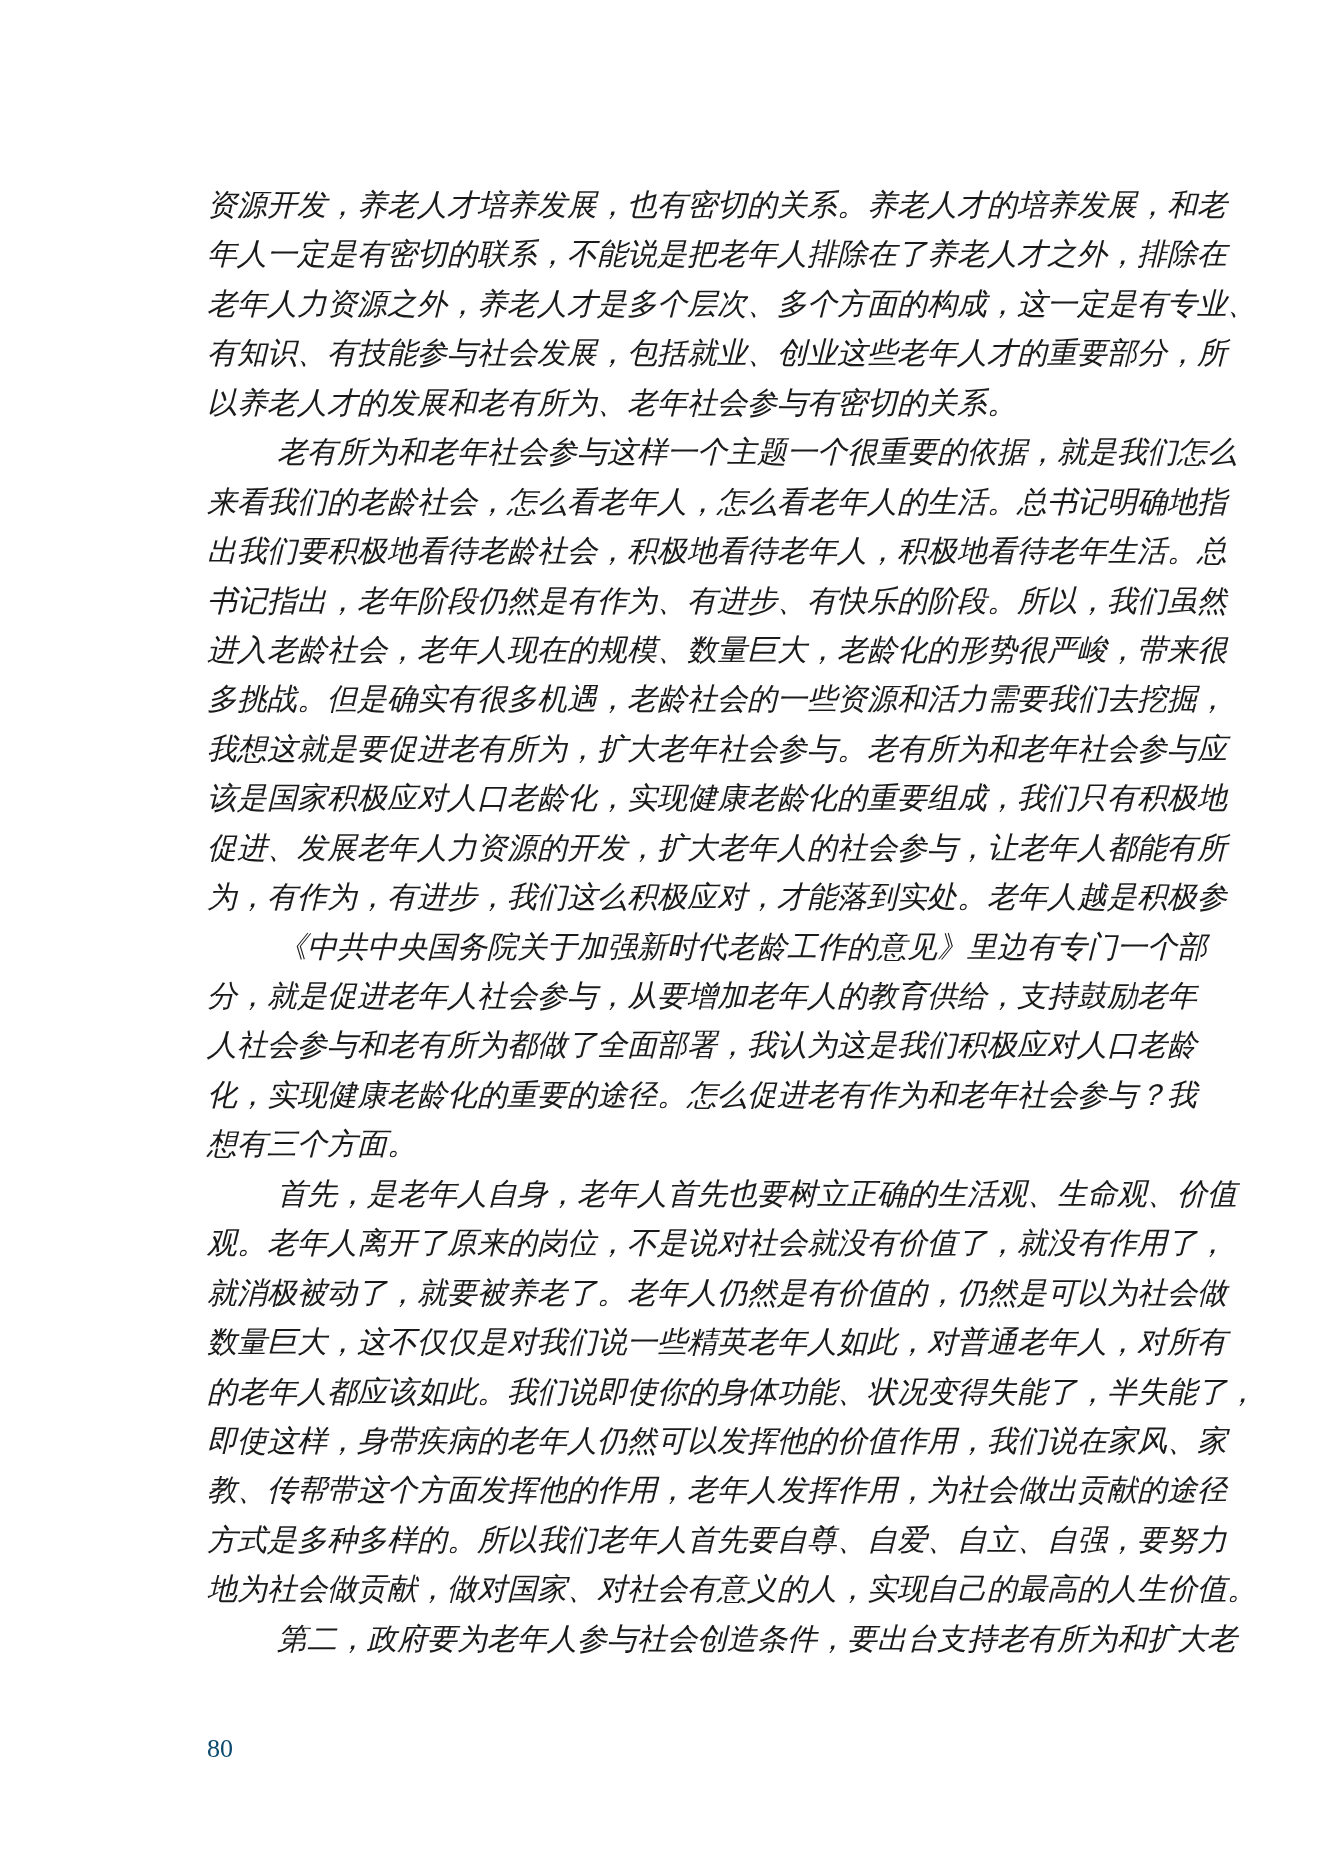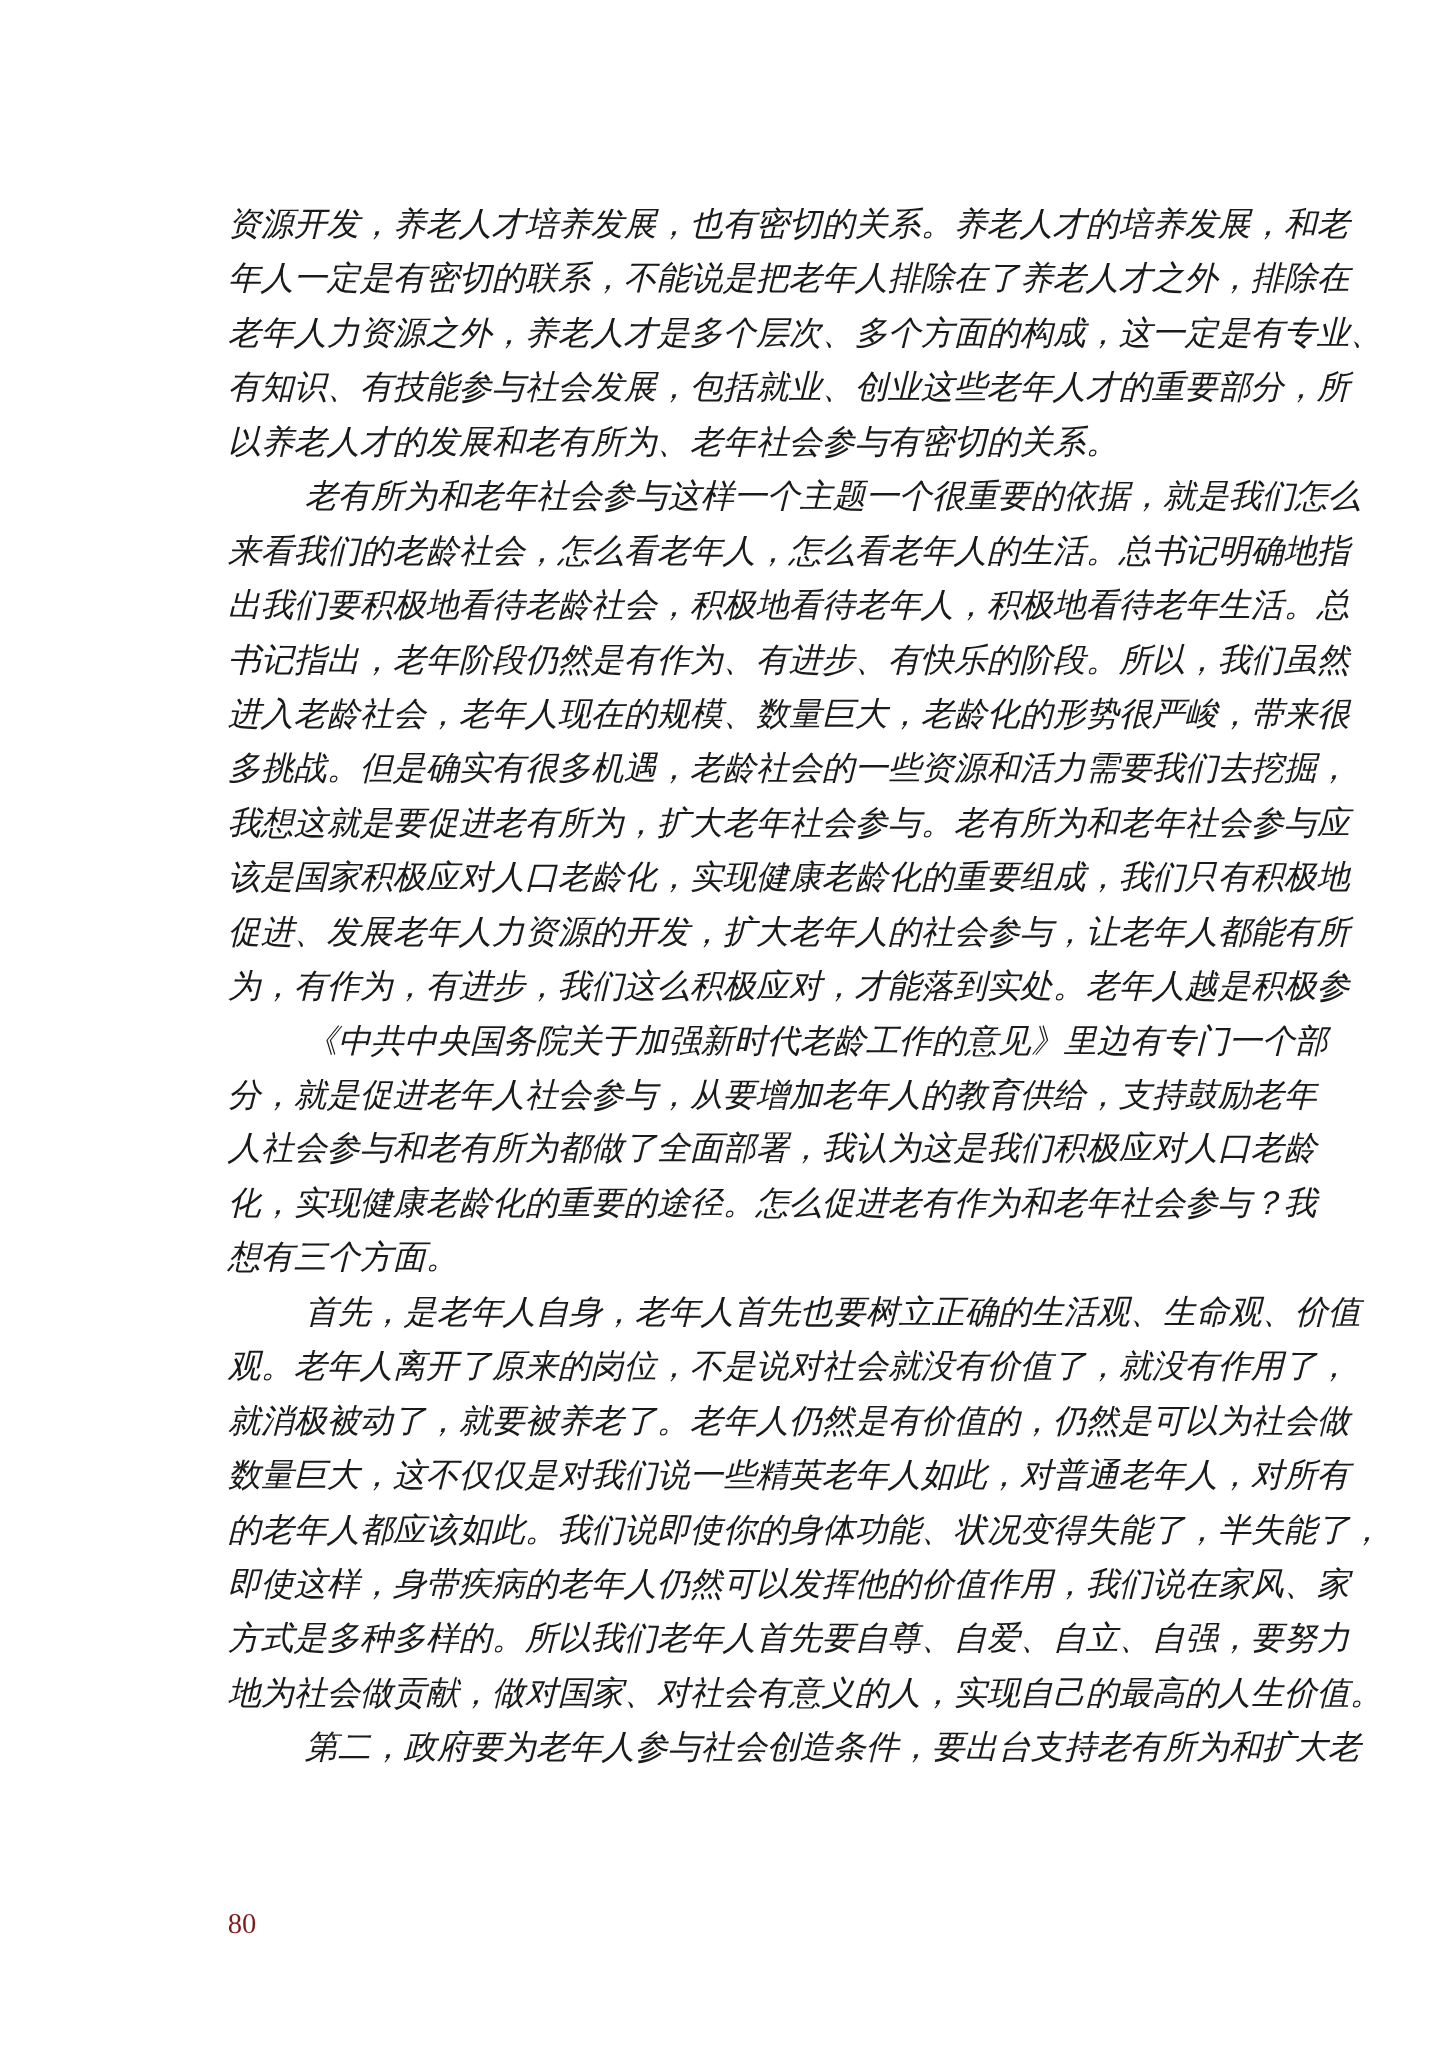--- a/index.html
+++ b/index.html
@@ -43,21 +43,21 @@
   }
   .line.indent {
     padding-left: 70px;
   }
   .page-number {
     position: absolute;
     left: 207px;
     top: 1734px;
     font-family: "Liberation Serif", "DejaVu Serif", serif;
     font-size: 26px;
-    color: #7f1d1d;
+    color: #0c4a6e;
   }
 </style>
 </head>
 <body>
 
 <div class="page">
   <div class="body-text">
 
     <div>
       <div class="line">资源开发，养老人才培养发展，也有密切的关系。养老人才的培养发展，和老</div>
@@ -88,20 +88,21 @@
       <div class="line last">想有三个方面。</div>
     </div>
 
     <div>
       <div class="line indent">首先，是老年人自身，老年人首先也要树立正确的生活观、生命观、价值</div>
       <div class="line">观。老年人离开了原来的岗位，不是说对社会就没有价值了，就没有作用了，</div>
       <div class="line">就消极被动了，就要被养老了。老年人仍然是有价值的，仍然是可以为社会做</div>
       <div class="line">数量巨大，这不仅仅是对我们说一些精英老年人如此，对普通老年人，对所有</div>
       <div class="line">的老年人都应该如此。我们说即使你的身体功能、状况变得失能了，半失能了，</div>
       <div class="line">即使这样，身带疾病的老年人仍然可以发挥他的价值作用，我们说在家风、家</div>
+      <div class="line">教、传帮带这个方面发挥他的作用，老年人发挥作用，为社会做出贡献的途径</div>
       <div class="line">方式是多种多样的。所以我们老年人首先要自尊、自爱、自立、自强，要努力</div>
       <div class="line">地为社会做贡献，做对国家、对社会有意义的人，实现自己的最高的人生价值。</div>
     </div>
 
     <div>
       <div class="line indent">第二，政府要为老年人参与社会创造条件，要出台支持老有所为和扩大老</div>
     </div>
 
   </div>
 

